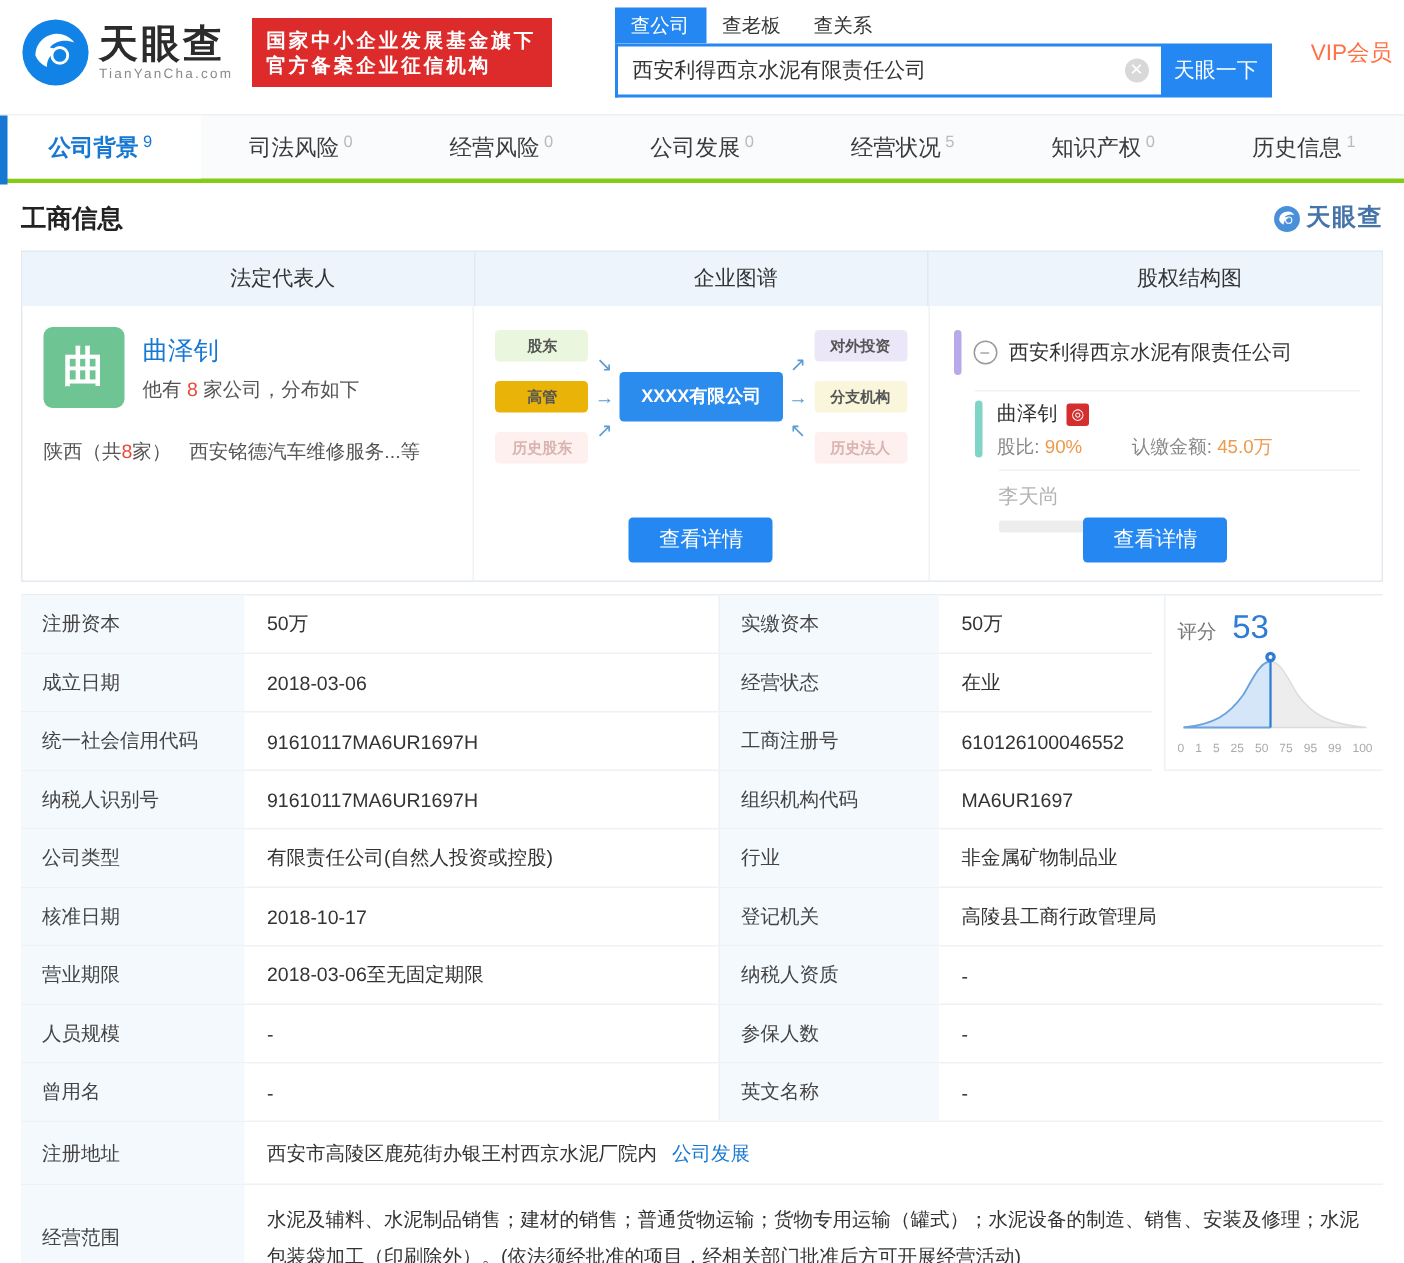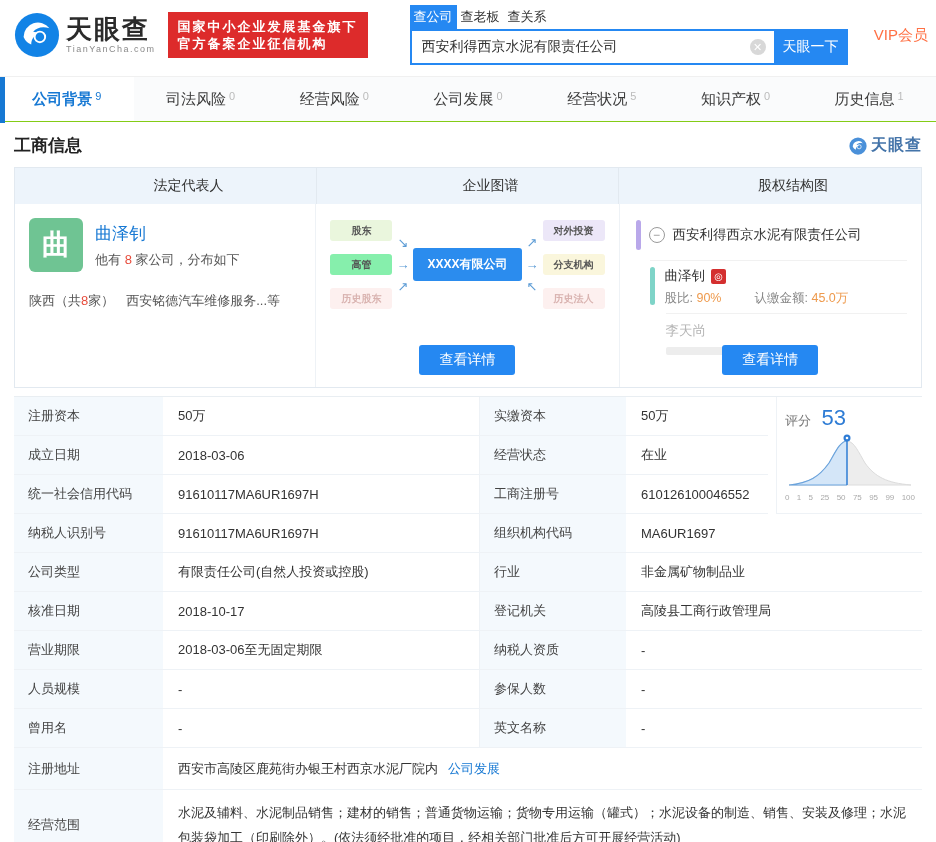--- a/index.html
+++ b/index.html
@@ -10,36 +10,36 @@
   .top-header { display:flex; align-items:center; height:70px; padding:0 8px 0 14px; background:#fff; }
   .logo { display:flex; align-items:center; cursor:pointer; }
   .logo-icon { width:46px; height:46px; flex:0 0 46px; }
   .logo-text { margin-left:6px; }
   .logo-title { font-size:26px; font-weight:bold; color:#2b2b2b; letter-spacing:2px; line-height:26px; }
   .logo-domain { font-size:9px; color:#8a8a8a; letter-spacing:1.5px; margin-top:2px; }
   .gov-badge { margin-left:12px; background:#dd2b2b; color:#fff; font-size:13px; font-weight:bold;
     padding:6px 10px; line-height:17px; letter-spacing:2px; }
   .search-block { margin-left:42px; width:438px; }
   .search-tabs { display:flex; align-items:flex-end; height:24px; font-size:13px; }
-  .search-tab { padding:3px 4px; color:#333; cursor:pointer; }
+  .search-tab { padding:3px 11px; color:#333; cursor:pointer; }
   .search-tab.active { background:#2588f2; color:#fff; }
   .search-row { display:flex; height:36px; }
   .search-input-wrap { position:relative; flex:1; }
   .search-input { width:100%; height:36px; border:2px solid #2588f2; border-right:none;
     padding:0 30px 0 10px; font-size:14px; color:#333; outline:none;
     font-family:"Liberation Sans","DejaVu Sans",sans-serif; }
   .clear-icon { position:absolute; right:8px; top:10px; width:16px; height:16px; border-radius:50%;
     background:#d8d8d8; color:#fff; font-size:11px; line-height:16px; text-align:center; cursor:pointer; }
   .search-btn { width:74px; background:#2588f2; color:#fff; border:none; font-size:14px;
     cursor:pointer; font-family:inherit; }
   .vip-link { margin-left:auto; color:#ff7044; font-size:15px; cursor:pointer; white-space:nowrap; }
 
   
   .nav-tabs { position:relative; display:flex; height:46px; background:#fafbfc;
-    border-top:1px solid #f0f0f0; border-bottom:1px solid #84cc16; margin-top:6px; }
+    border-top:1px solid #f0f0f0; border-bottom:3px solid #84cc16; margin-top:6px; }
   .edge-stripe { position:absolute; left:0; top:0; width:5px; height:46px; background:#1678d3; }
   .nav-tab { flex:1; display:flex; align-items:center; justify-content:center; gap:3px;
     font-size:15px; color:#3a3a3a; cursor:pointer; }
   .nav-tab .cnt { font-size:11px; color:#bbb; margin-top:-6px; }
   .nav-tab.active { background:#fff; color:#1678d3; font-weight:bold; }
   .nav-tab.active .cnt { color:#1678d3; font-weight:normal; }
 
   
   .section-head { display:flex; align-items:center; justify-content:space-between; padding:12px 14px 10px; }
   .section-title { font-size:17px; font-weight:bold; color:#222; }
@@ -67,21 +67,21 @@
   .rep-bottom { display:flex; gap:12px; margin-top:20px; font-size:13px; color:#555; }
   .rep-region { cursor:pointer; }
   .rep-company { cursor:pointer; }
 
   
   .mini-graph { display:flex; align-items:center; justify-content:center; gap:4px; margin-top:2px; }
   .mg-col { display:flex; flex-direction:column; gap:13px; }
   .mg-chip { width:62px; height:21px; border-radius:3px; font-size:10px; font-weight:bold;
     display:flex; align-items:center; justify-content:center; color:#555; }
   .mg-shareholder { background:#eaf6dd; }
-  .mg-exec { background:#86efac; }
+  .mg-exec { background:#eab308; }
   .mg-hist { background:#fdf0ef; color:#d9b3b0; }
   .mg-invest { background:#ece7f8; }
   .mg-branch { background:#faf6dc; }
   .mg-center { background:#2b8cee; color:#fff; font-size:12px; font-weight:bold;
     padding:8px 14px; border-radius:3px; white-space:nowrap; }
   .mg-arrows { display:flex; flex-direction:column; gap:9px; color:#5b9bd5; font-size:13px;
     line-height:13px; text-align:center; }
   .panel-btn { position:absolute; bottom:12px; left:50%; transform:translateX(-50%);
     width:96px; height:30px; background:#2588f2; color:#fff; border:none; border-radius:3px;
     font-size:14px; cursor:pointer; font-family:inherit; }

